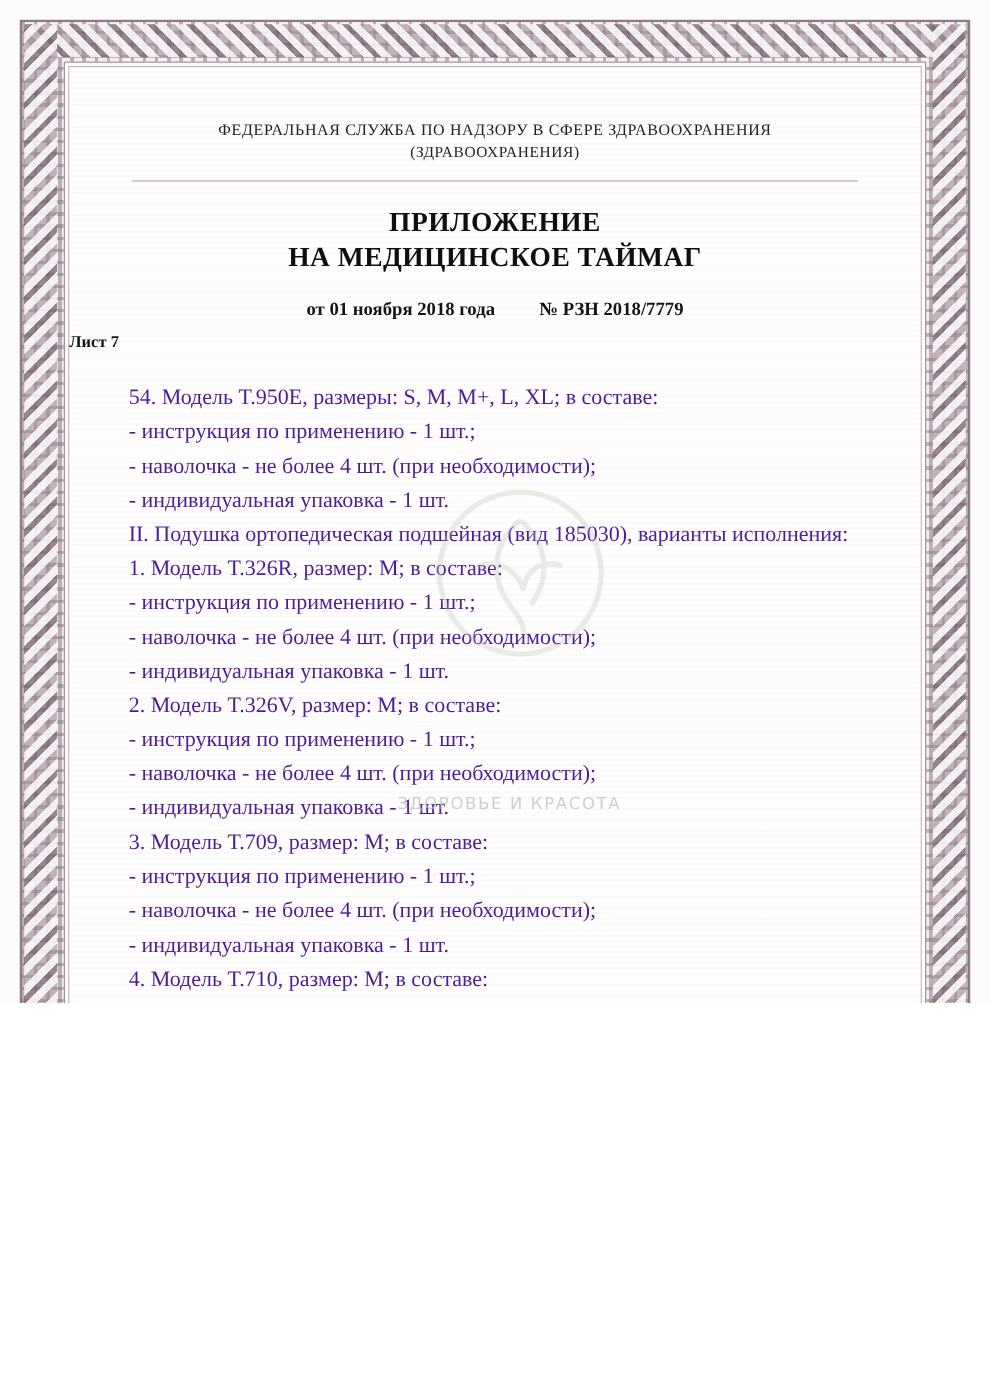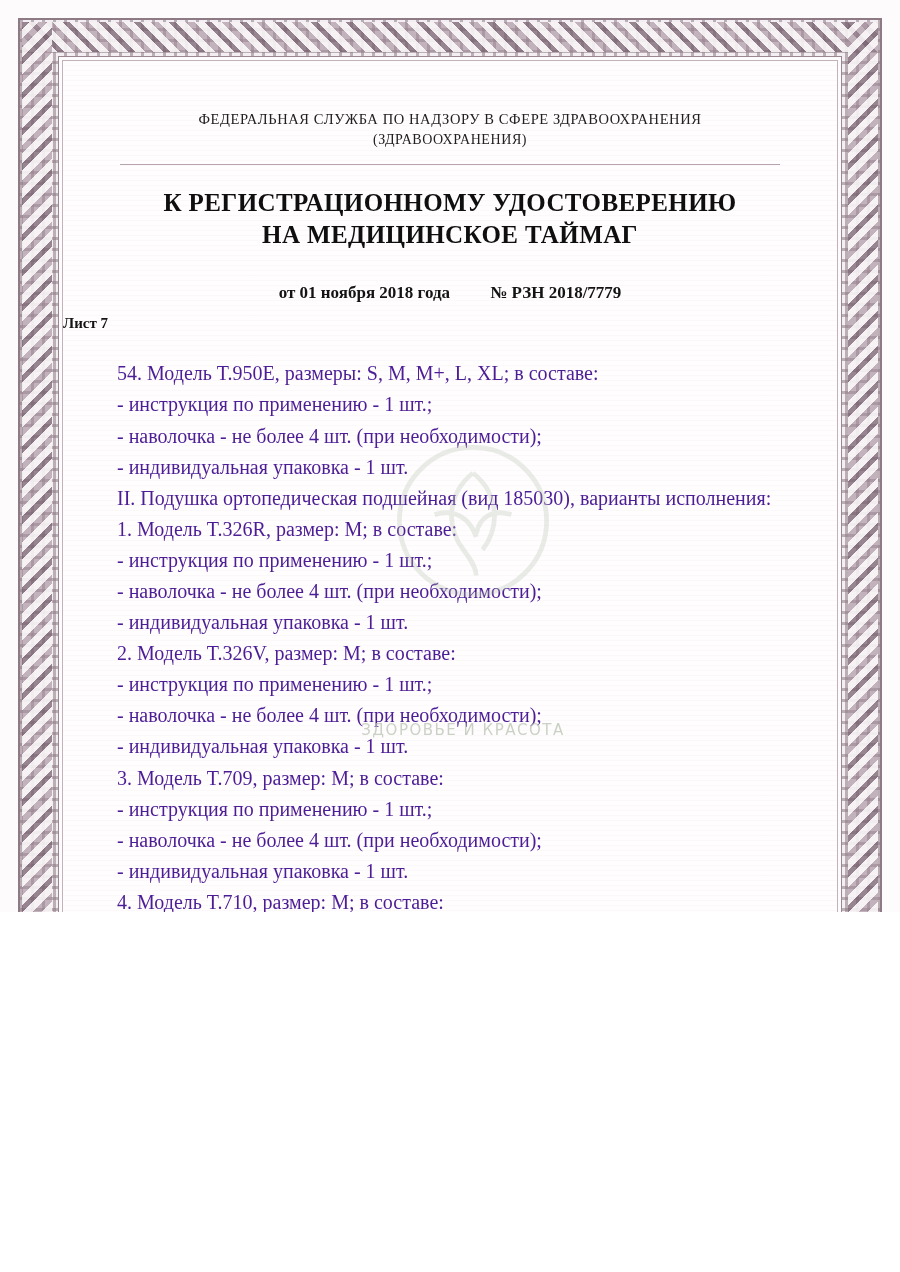--- a/index.html
+++ b/index.html
@@ -116,21 +116,21 @@
     margin-top: 22px;
     font-weight: bold;
     font-size: 25px;
     letter-spacing: 0.4px;
     line-height: 1.28;
     color: #0f0f10;
   }
 
   .dateline {
     text-align: center;
-    margin-top: 32px;
+    margin-top: 20px;
     font-size: 17px;
     font-weight: bold;
   }
   .dateline .pre { font-weight: bold; }
   .dateline .num { margin-left: 36px; }
 
   .sheet {
     text-align: left;
     margin-top: 12px;
     padding-right: 50px;
@@ -251,21 +251,21 @@
   <div class="content">
 
     <div class="agency">
       <div class="line1">ФЕДЕРАЛЬНАЯ СЛУЖБА ПО НАДЗОРУ В СФЕРЕ ЗДРАВООХРАНЕНИЯ</div>
       <div class="line2">(ЗДРАВООХРАНЕНИЯ)</div>
     </div>
 
     <div class="rule"></div>
 
     <div class="title">
-      <div>К РЕГИСТРАЦИОННОМУ УДОСТОВЕРЕНИЮ</div>
+      <div>ПРИЛОЖЕНИЕ</div>
       <div>НА МЕДИЦИНСКОЕ ТАЙМАГ</div>
     </div>
 
     <div class="dateline">
       <span class="pre">от</span>
       <span>01 ноября 2018 года</span>
       <span class="num">№</span>
       <span>РЗН 2018/7779</span>
     </div>
 

